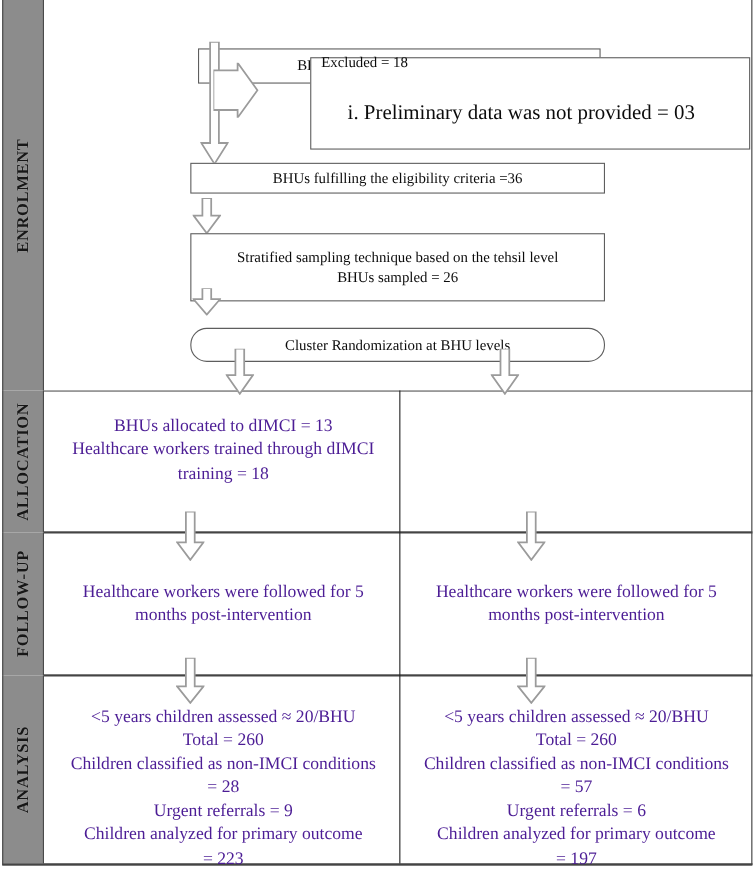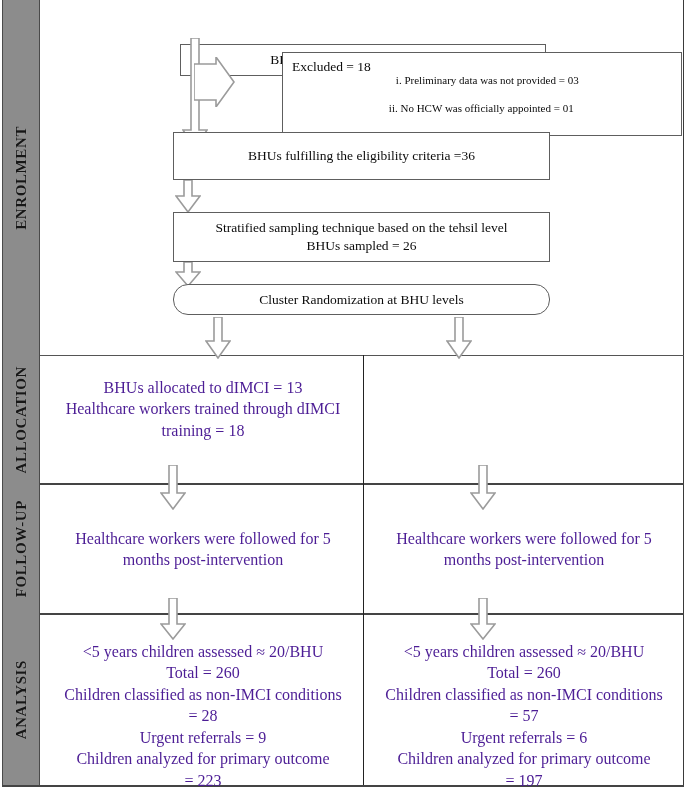--- a/index.html
+++ b/index.html
@@ -90,24 +90,24 @@
     font-size:16px;
     line-height:1.34;
     color:#4c1d95;
     white-space:pre-line;
   }
 
   
   .excl-head{font-size:13.5px;}
   .excl-list{
     margin:0;padding:0;list-style:none;
-    font-size:11px;line-height:1.30;
+    font-size:19px;line-height:1.30;
   }
   .excl-list li{white-space:nowrap;}
-  .excl-inner{display:flex;gap:1px;width:100%;}
+  .excl-inner{display:flex;flex-direction:column;gap:1px;width:100%;}
   .excl-list li.r1{padding-left:24px;}
   .excl-list li.r2{padding-left:17px;}
   .excl-list li.r3{padding-left:5px;}
 
   
   .arrow{position:absolute;}
   .arrow svg{display:block;}
 </style>
 </head>
 <body>
@@ -148,43 +148,42 @@
     <svg width="42" height="50" viewBox="0 0 42 50">
       <polygon points="0,7 22,7 22,0 40,25 22,50 22,43 0,43" fill="#ffffff" stroke="#9b9b9b" stroke-width="1.6"></polygon>
     </svg>
   </div>
 
   <div class="node left-align" style="left:282px;top:52px;width:400px;height:84px;">
     <div class="excl-inner">
       <div class="excl-head">Excluded = 18</div>
       <ul class="excl-list">
         <li class="r1">i. Preliminary data was not provided = 03</li>
-        <li class="r2">ii. No HCW was officially appointed = 01</li>
       </ul>
     </div>
   </div>
 
-  <div class="node" style="left:173px;top:132px;width:377px;height:48px;font-family:Liberation Serif, serif;">BHUs fulfilling the eligibility criteria =36</div>
+  <div class="node" style="left:173px;top:148px;width:377px;height:28px;font-family:Liberation Serif, serif;">BHUs fulfilling the eligibility criteria =36</div>
 
   <div class="arrow" style="left:175px;top:180px;">
     <svg width="26" height="33" viewBox="0 0 26 33">
       <polygon points="9,0 17,0 17,16 25,16 13,32 1,16 9,16" fill="#ffffff" stroke="#9b9b9b" stroke-width="1.6"></polygon>
     </svg>
   </div>
 
-  <div class="node" style="left:173px;top:212px;width:377px;height:50px;">Stratified sampling technique based on the tehsil level
+  <div class="node" style="left:173px;top:212px;width:377px;height:62px;">Stratified sampling technique based on the tehsil level
 BHUs sampled = 26</div>
 
   <div class="arrow" style="left:175px;top:262px;">
     <svg width="26" height="25" viewBox="0 0 26 25">
       <polygon points="9,0 17,0 17,10 25,10 13,24 1,10 9,10" fill="#ffffff" stroke="#9b9b9b" stroke-width="1.6"></polygon>
     </svg>
   </div>
 
-  <div class="node" style="left:173px;top:284px;width:377px;height:31px;border-radius:15px;">Cluster Randomization at BHU levels</div>
+  <div class="node" style="left:173px;top:298px;width:377px;height:31px;border-radius:15px;">Cluster Randomization at BHU levels</div>
 
   <div class="arrow" style="left:205px;top:317px;">
     <svg width="26" height="42" viewBox="0 0 26 42">
       <polygon points="9,0 17,0 17,24 25,24 13,41 1,24 9,24" fill="#ffffff" stroke="#9b9b9b" stroke-width="1.6"></polygon>
     </svg>
   </div>
   <div class="arrow" style="left:446px;top:317px;">
     <svg width="26" height="42" viewBox="0 0 26 42">
       <polygon points="9,0 17,0 17,24 25,24 13,41 1,24 9,24" fill="#ffffff" stroke="#9b9b9b" stroke-width="1.6"></polygon>
     </svg>

